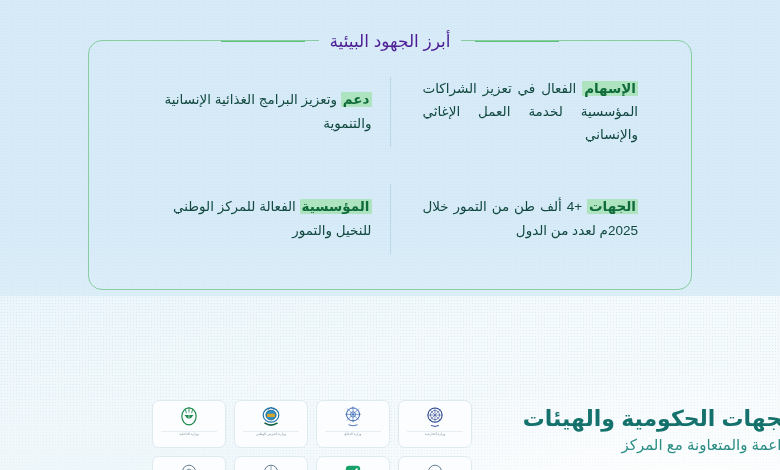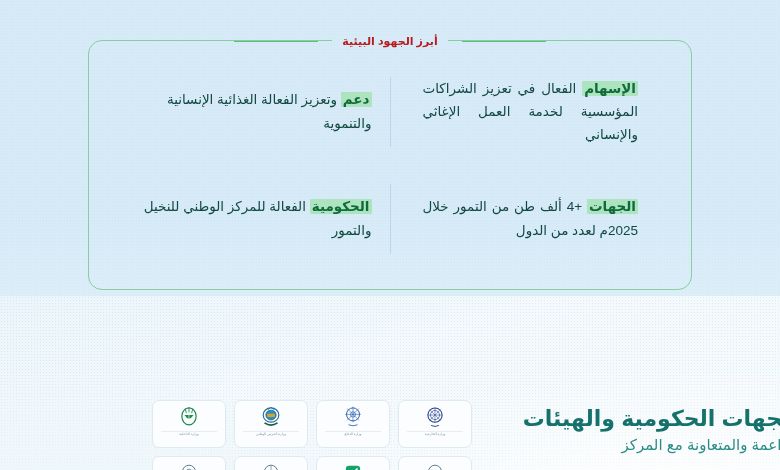--- a/index.html
+++ b/index.html
@@ -72,23 +72,23 @@
     justify-content: center;
     gap: 14px;
     z-index: 6;
   }
   .title-rule {
     height: 1px;
     width: 84px;
     background: #5cc07a;
   }
   .title-text {
-    color: #b91c1c;
-    font-size: 11px;
-    font-weight: bold;
+    color: #4c1d95;
+    font-size: 17px;
+    font-weight: normal;
     letter-spacing: 0.2px;
     white-space: nowrap;
     background: #d6eaf8;
     padding: 0 10px;
     line-height: 1;
   }
 
   
   .card {
     position: absolute;
@@ -252,35 +252,35 @@
     <div class="cell cell-left">
       <div class="stmt justified">
         <span class="hl">الإسهام</span><span> الفعال في تعزيز الشراكات المؤسسية لخدمة العمل الإغاثي والإنساني</span>
       </div>
     </div>
 
     <div class="divider"></div>
 
     <div class="cell cell-right">
       <div class="stmt">
-        <span class="hl">دعم</span><span> وتعزيز الفعالة الغذائية الإنسانية والتنموية</span>
+        <span class="hl">دعم</span><span> وتعزيز البرامج الغذائية الإنسانية والتنموية</span>
       </div>
     </div>
 
     <div class="cell cell-left">
       <div class="stmt justified">
         <span class="hl">الجهات</span><span> +4 ألف طن من التمور خلال 2025م لعدد من الدول</span>
       </div>
     </div>
 
     <div class="divider"></div>
 
     <div class="cell cell-right">
       <div class="stmt">
-        <span class="hl">الحكومية</span><span> الفعالة للمركز الوطني للنخيل والتمور</span>
+        <span class="hl">المؤسسية</span><span> الفعالة للمركز الوطني للنخيل والتمور</span>
       </div>
     </div>
 
   </div>
 
   <div class="bottom">
 
     <div class="bottom-heading">
       <div class="bottom-title">الجهات الحكومية والهيئات</div>
       <div class="bottom-sub">الداعمة والمتعاونة مع المركز</div>

